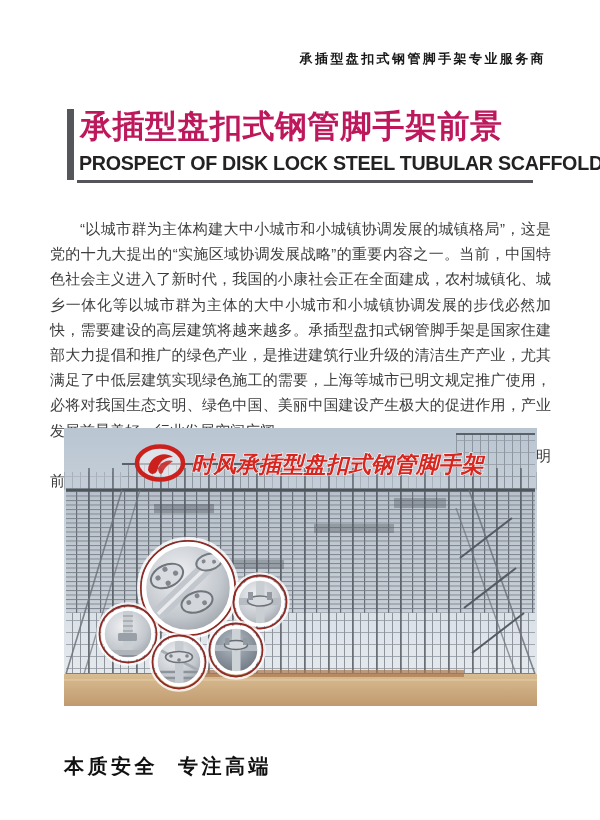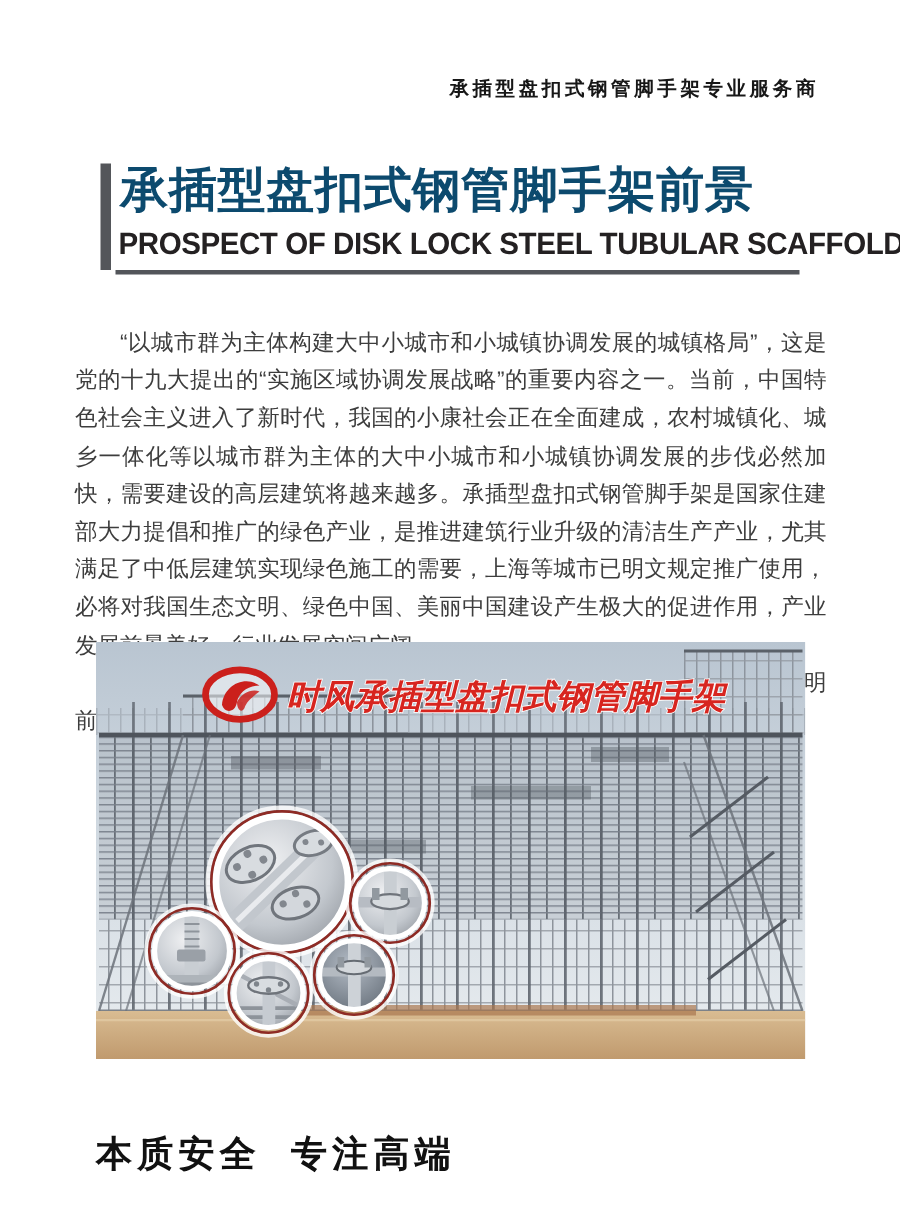--- a/index.html
+++ b/index.html
@@ -9,21 +9,21 @@
   }
   .header-tagline{
     position:absolute;top:50px;right:54px;
     font-size:13px;font-weight:bold;letter-spacing:2.4px;color:#171717;white-space:nowrap;
   }
   .title-bar{
     position:absolute;left:67px;top:109px;width:7px;height:71px;background:#54565a;
   }
   .title-cn{
     position:absolute;left:80px;top:105px;
-    font-size:32px;font-weight:900;letter-spacing:0.5px;color:#0c4a6e;white-space:nowrap;
+    font-size:32px;font-weight:900;letter-spacing:0.5px;color:#be185d;white-space:nowrap;
   }
   .title-en{
     position:absolute;left:79px;top:151px;
     font-size:20.5px;font-weight:bold;letter-spacing:-0.3px;color:#242122;white-space:nowrap;
     transform:scaleX(0.96);transform-origin:left center;
   }
   .title-underline{
     position:absolute;left:77px;top:180px;width:456px;height:3px;background:#53555a;
   }
   .body-text{
@@ -35,21 +35,21 @@
     position:absolute;left:64px;top:428px;width:473px;height:278px;overflow:hidden;font-style:italic;
   }
   .photo svg{display:block;}
   .banner-text{
     font-family:"Liberation Sans",sans-serif;
     font-size:22.5px;font-weight:900;fill:#d7251f;
     stroke:#ffffff;stroke-width:1.1;paint-order:stroke fill;
   }
   .footer-slogan{
     position:absolute;left:64px;top:753px;
-    font-size:24px;font-weight:900;letter-spacing:3.5px;color:#111111;white-space:nowrap;
+    font-size:20px;font-weight:900;letter-spacing:3.5px;color:#111111;white-space:nowrap;
   }
   .footer-slogan .gap{display:inline-block;width:20px;}
 </style>
 </head>
 <body>
 
 <div class="page">
 
   <div class="header-tagline">承插型盘扣式钢管脚手架专业服务商</div>
 

